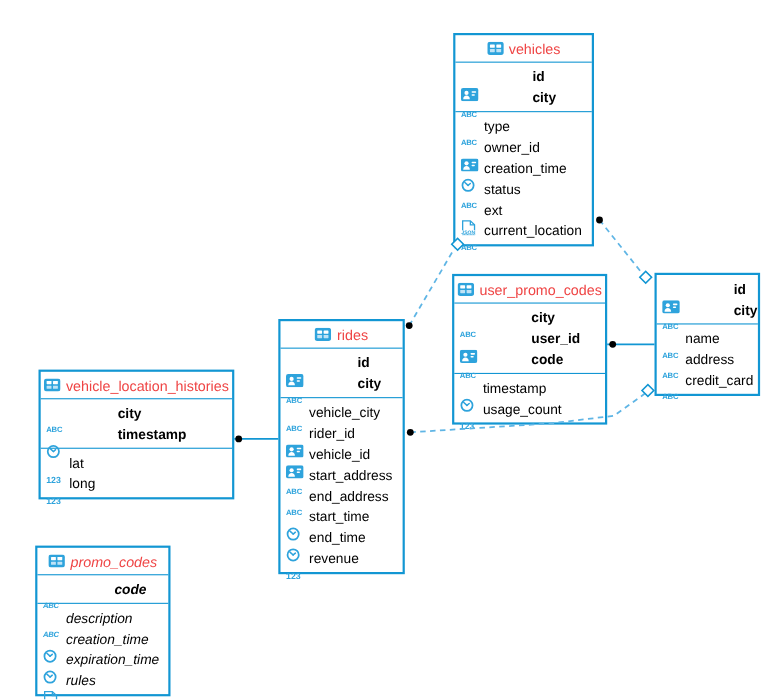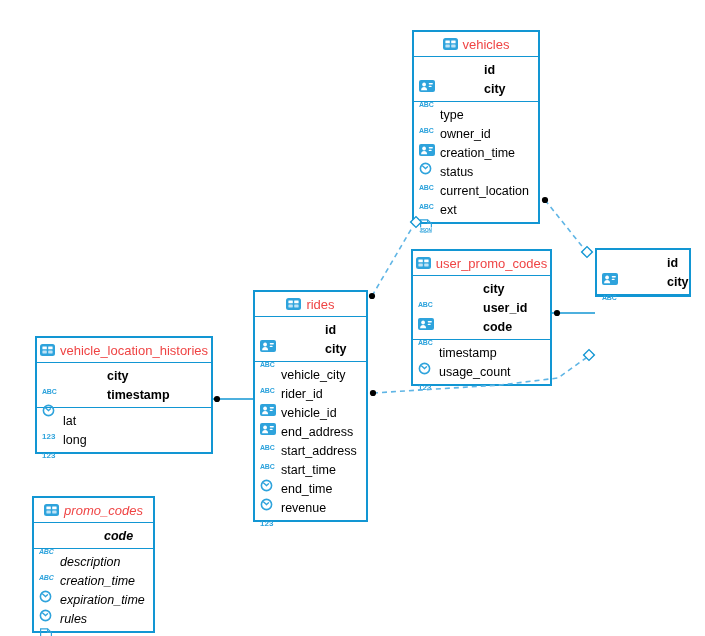--- a/index.html
+++ b/index.html
@@ -118,33 +118,33 @@
           <span class="lbl">creation_time</span>
         </div>
         <div class="frow">
           <span class="ic">
             <span class="ticon">ABC</span>
           </span>
           <span class="lbl">status</span>
         </div>
         <div class="frow">
           <span class="ic">
-            <span class="ticon">ABC</span>
-          </span>
-          <span class="lbl">current_location</span>
-        </div>
-        <div class="frow">
-          <span class="ic">
             <svg width="14" height="14" viewBox="0 0 14 14">
               <path d="M1.6 0.8 h7 l3.8 3.6 V13.2 H1.6 Z" fill="none" stroke="#2ea3dc" stroke-width="1.2"></path>
               <path d="M8.6 0.8 v3.6 h3.8" fill="none" stroke="#2ea3dc" stroke-width="1.2"></path>
               <text x="0.4" y="13" font-size="4.6" font-weight="bold" font-family="Liberation Sans, sans-serif" fill="#2ea3dc" stroke="#fff" stroke-width="1" paint-order="stroke">JSON</text>
             </svg>
           </span>
           <span class="lbl">ext</span>
+        </div>
+        <div class="frow">
+          <span class="ic">
+            <span class="ticon">ABC</span>
+          </span>
+          <span class="lbl">current_location</span>
         </div>
       </div>
     </div>
     <div class="entity" style="left: 411px; top: 249px; width: 141px;">
       <div class="entity-header">
         <span style="display: flex;">
           <svg width="15" height="12" viewBox="0 0 15 12">
             <rect width="15" height="12" rx="2.5" fill="#2ea3dc"></rect>
             <rect x="2.4" y="2.4" width="4.4" height="2.9" rx="0.4" fill="#fff"></rect>
             <rect x="8.2" y="2.4" width="4.4" height="2.9" rx="0.4" fill="#fff"></rect>
@@ -213,20 +213,40 @@
           </span>
           <span class="lbl">id</span>
         </div>
         <div class="frow key">
           <span class="ic">
             <span class="ticon">ABC</span>
           </span>
           <span class="lbl">city</span>
         </div>
       </div>
+      <div class="section">
+        <div class="frow">
+          <span class="ic">
+            <span class="ticon">ABC</span>
+          </span>
+          <span class="lbl">name</span>
+        </div>
+        <div class="frow">
+          <span class="ic">
+            <span class="ticon">ABC</span>
+          </span>
+          <span class="lbl">address</span>
+        </div>
+        <div class="frow">
+          <span class="ic">
+            <span class="ticon">ABC</span>
+          </span>
+          <span class="lbl">credit_card</span>
+        </div>
+      </div>
     </div>
     <div class="entity" style="left: 253px; top: 290px; width: 115px;">
       <div class="entity-header">
         <span style="display: flex;">
           <svg width="15" height="12" viewBox="0 0 15 12">
             <rect width="15" height="12" rx="2.5" fill="#2ea3dc"></rect>
             <rect x="2.4" y="2.4" width="4.4" height="2.9" rx="0.4" fill="#fff"></rect>
             <rect x="8.2" y="2.4" width="4.4" height="2.9" rx="0.4" fill="#fff"></rect>
             <rect x="2.4" y="6.6" width="4.4" height="2.9" rx="0.4" fill="#bfe3f6"></rect>
             <rect x="8.2" y="6.6" width="4.4" height="2.9" rx="0.4" fill="#bfe3f6"></rect>
@@ -282,27 +302,27 @@
               <rect x="9.7" y="3" width="4.2" height="1.4" rx="0.7" fill="#fff"></rect>
               <rect x="9.7" y="5.7" width="3" height="1.4" rx="0.7" fill="#fff"></rect>
             </svg>
           </span>
           <span class="lbl">vehicle_id</span>
         </div>
         <div class="frow">
           <span class="ic">
             <span class="ticon">ABC</span>
           </span>
+          <span class="lbl">start_address</span>
+        </div>
+        <div class="frow">
+          <span class="ic">
+            <span class="ticon">ABC</span>
+          </span>
           <span class="lbl">end_address</span>
-        </div>
-        <div class="frow">
-          <span class="ic">
-            <span class="ticon">ABC</span>
-          </span>
-          <span class="lbl">start_address</span>
         </div>
         <div class="frow">
           <span class="ic">
             <svg width="13" height="13" viewBox="0 0 14 14">
               <circle cx="7" cy="7" r="5.5" fill="none" stroke="#2ea3dc" stroke-width="1.7"></circle>
               <path d="M7 7 L3.9 4.2" stroke="#2ea3dc" stroke-width="1.5" stroke-linecap="round"></path>
               <path d="M7 7 L9.2 5.2" stroke="#2ea3dc" stroke-width="1.5" stroke-linecap="round"></path>
             </svg>
           </span>
           <span class="lbl">start_time</span>

